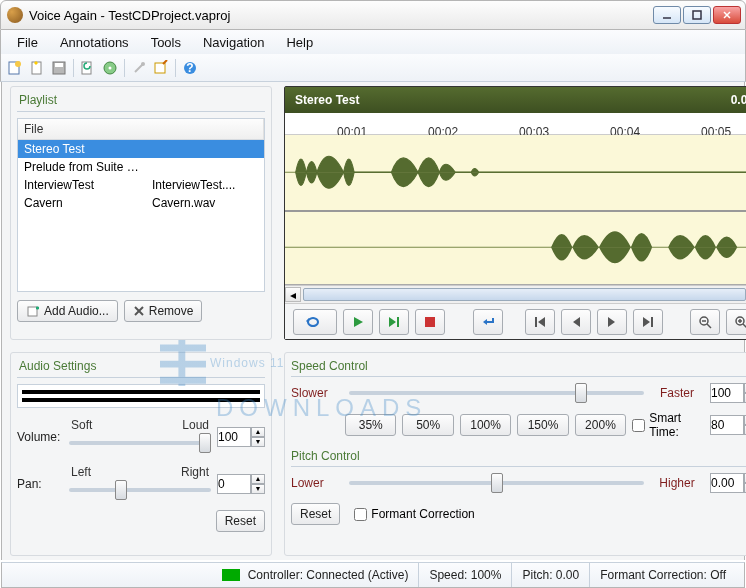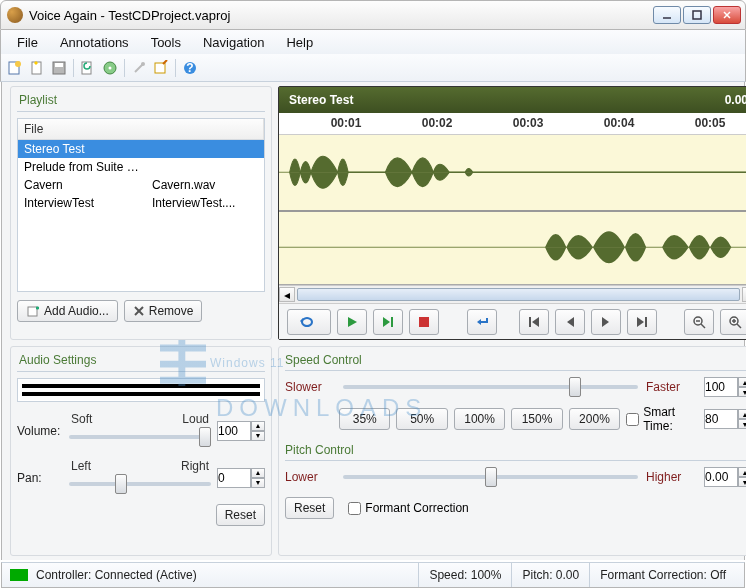--- a/index.html
+++ b/index.html
@@ -17,21 +17,21 @@
   
   .menubar { height: 24px; background: linear-gradient(#fbfcfe,#eef2f7); border-left:1px solid #b5b5b5; border-right:1px solid #b5b5b5; display:flex; align-items:center; padding: 0 6px; gap: 2px; }
   .menubar span { padding: 3px 10px; cursor:pointer; font-size:13px; color:#111; }
 
   
   .toolbar { height: 28px; background: linear-gradient(#fbfcfe,#eef2f7); border-left:1px solid #b5b5b5; border-right:1px solid #b5b5b5; display:flex; align-items:center; padding: 0 6px; gap: 6px; border-bottom:1px solid #c7d1dc; }
   .tb-icon { width:16px; height:16px; cursor:pointer; display:inline-flex; align-items:center; justify-content:center; }
   .tb-sep { width:1px; height:18px; background:#c7d1dc; }
 
   
-  .content { position:absolute; top:82px; left:1px; right:1px; bottom:28px; background:#f4f5f6; border-left:1px solid #b5b5b5; border-right:1px solid #b5b5b5; display:grid; grid-template-columns: 262px 1fr; grid-template-rows: 254px 1fr; gap:6px; padding:4px 8px 4px 8px; }
+  .content { position:absolute; top:82px; left:1px; right:1px; bottom:28px; background:#f4f5f6; border-left:1px solid #b5b5b5; border-right:1px solid #b5b5b5; display:grid; grid-template-columns: 262px 1fr; grid-template-rows: 254px 1fr; gap:12px; padding:4px 8px 4px 8px; }
 
   
   .group { border:1px solid #d7dbe0; border-radius:3px; background:#f4f5f6; padding:6px; position:relative; }
   .group-title { color:#4a7a36; font-size:12px; font-weight:400; padding:0 2px 4px 2px; border-bottom:1px solid #c7d1dc; margin-bottom:6px; }
 
   
   .playlist-list { height:174px; border:1px solid #c7d1dc; background:#fff; overflow:hidden; }
   .pl-header { display:flex; background:linear-gradient(#fdfdfd,#efefef); border-bottom:1px solid #d7dbe0; }
   .pl-header div { padding:3px 6px; font-size:12px; color:#333; border-right:1px solid #e0e0e0; }
   .pl-col-title { width: 128px; }
@@ -40,21 +40,21 @@
   .pl-row div { padding:2px 6px; font-size:12px; white-space:nowrap; overflow:hidden; text-overflow:ellipsis; }
   .pl-row.selected { background:#3a8de0; color:#fff; }
   .pl-btns { display:flex; gap:6px; margin-top:8px; }
   .btn { border:1px solid #a7acb2; background:linear-gradient(#fdfdfd,#e9eaec); border-radius:3px; padding:3px 8px; cursor:pointer; display:inline-flex; align-items:center; gap:4px; font-size:12px; color:#222; }
 
   
   .wave-panel { border:1px solid #333; border-radius:2px; padding:0; display:flex; flex-direction:column; background:#f4f5f6; }
   .wave-header { height:26px; background:linear-gradient(#556b2f,#3d4f21); color:#fff; display:flex; align-items:center; padding:0 10px; font-size:15px; font-weight:bold; }
   .wave-header .spacer { flex:1; }
   .ruler { height:22px; background:#fff; border-bottom:1px solid #ccc; position:relative; font-size:11px; color:#333; }
-  .ruler span { position:absolute; top:3px; transform:translateX(-50%);font-weight:bold; }
+  .ruler span { position:absolute; top:12px; transform:translateX(-50%); }
   .wave-area { flex:1; background:#fbf8d8; position:relative; border-bottom:1px solid #aaa; }
   .wave-split { position:absolute; left:0; right:0; top:50%; height:0; border-top:2px solid #999; }
   .wave-svg { position:absolute; left:0; right:0; }
   .scrollbar-h { height:18px; background:#f0f0f0; border-top:1px solid #ccc; position:relative; }
   .scrollbar-h .thumb { position:absolute; left:18px; right:18px; top:2px; bottom:2px; background:linear-gradient(#e6eef8,#c7d8ec); border:1px solid #9ab; border-radius:2px; }
   .scrollbar-h .arr { position:absolute; width:16px; top:1px; bottom:1px; background:linear-gradient(#fdfdfd,#e6e6e6); border:1px solid #bbb; display:flex; align-items:center; justify-content:center; }
   .transport { height:36px; border-top:1px solid #ccc; background:#f4f5f6; display:flex; align-items:center; padding:0 8px; gap:6px; }
   .tbtn { width:30px; height:26px; border:1px solid #a7acb2; background:linear-gradient(#fdfdfd,#e9eaec); border-radius:3px; display:flex; align-items:center; justify-content:center; cursor:pointer; }
   .tbtn-wide { width:44px; }
   .tgap { flex:1; }
@@ -76,28 +76,28 @@
   .spin input { width:34px; height:20px; border:1px solid #a7acb2; text-align:left; padding-right:3px; font-size:12px; }
   .spin .ar { width:14px; display:flex; flex-direction:column; }
   .spin .ar div { height:10px; border:1px solid #a7acb2; background:linear-gradient(#fdfdfd,#e9eaec); font-size:7px; display:flex; align-items:center; justify-content:center; cursor:pointer; }
   .reset-row { text-align:right; margin-top:8px; }
 
   
   .controls-panel { display:flex; flex-direction:column; gap:6px; }
   .sub-title { color:#4a7a36; font-size:12px; border-bottom:1px solid #c7d1dc; padding-bottom:3px; margin-bottom:6px; }
   .speed-row, .pitch-row { display:flex; align-items:center; gap:8px; }
   .end-lbl { width:50px; font-size:12px; color:#7f1d1d; }
-  .end-lbl.right { text-align:left; }
+  .end-lbl.right { text-align:center; }
   .preset-row { display:flex; align-items:center; gap:6px; margin:8px 0 4px 54px; }
   .preset-row .btn { width:56px; justify-content:center; }
   .chk { display:flex; align-items:center; gap:4px; font-size:12px; }
 
   
   .statusbar { position:absolute; left:1px; right:1px; bottom:0; height:26px; border:1px solid #b5b5b5; border-top:1px solid #c7d1dc; background:linear-gradient(#fbfcfe,#eef2f7); display:flex; align-items:center; padding:0 8px; font-size:12px; color:#222; }
-  .statusbar .cell { padding:0 10px; border-left:1px solid #c7d1dc; height:100%; display:flex; align-items:center; }
+  .statusbar .cell { padding:0 10px; border-left:1px solid #c7d1dc; height:100%; display:flex; align-items:center;justify-content:flex-end; }
   .statusbar .cell:first-child { border-left:none; padding-left:0; }
   .flag { width:18px; height:12px; background:#0a0; margin-right:8px; }
 
   
   .watermark { position:absolute; left:160px; top:340px; font-size:54px; font-weight:300; color:rgba(70,140,200,0.35); pointer-events:none; letter-spacing:1px; display:flex; align-items:center; gap:4px; }
   .watermark .wm-icon { width:46px; height:46px; position:relative; }
   .watermark .wm-icon::before { content:""; position:absolute; inset:0; background:
     linear-gradient(rgba(70,140,200,0.35),rgba(70,140,200,0.35)); clip-path: polygon(0 10%, 40% 10%, 40% 0, 55% 0, 55% 10%, 100% 10%, 100% 25%, 55% 25%, 55% 45%, 100% 45%, 100% 60%, 55% 60%, 55% 80%, 100% 80%, 100% 95%, 55% 95%, 55% 100%, 40% 100%, 40% 95%, 0 95%, 0 80%, 40% 80%, 40% 60%, 0 60%, 0 45%, 40% 45%, 40% 25%, 0 25%); }
   .watermark .sub { position:absolute; top:54px; left:56px; font-size:24px; letter-spacing:6px; color:rgba(70,140,200,0.35); }
 </style>
@@ -198,26 +198,26 @@
         <div class="pl-col-file">File</div>
       </div>
       <div id="pl-rows">
           <div class="pl-row selected">
             <div class="pl-col-title">Stereo Test</div>
           </div>
           <div class="pl-row">
             <div class="pl-col-title">Prelude from Suite No.1...</div>
           </div>
           <div class="pl-row">
+            <div class="pl-col-title">InterviewTest</div>
+            <div class="pl-col-file">InterviewTest....</div>
+          </div>
+          <div class="pl-row">
             <div class="pl-col-title">Cavern</div>
             <div class="pl-col-file">Cavern.wav</div>
-          </div>
-          <div class="pl-row">
-            <div class="pl-col-title">InterviewTest</div>
-            <div class="pl-col-file">InterviewTest....</div>
           </div>
         </div>
     </div>
     <div class="pl-btns">
       <div class="btn">
         <svg width="14" height="14">
             <rect x="2" y="3" width="9" height="9" fill="#fff" stroke="#888"></rect>
             <line x1="10" y1="4" x2="13" y2="4" stroke="#2a7" stroke-width="2"></line>
             <line x1="11.5" y1="2.5" x2="11.5" y2="5.5" stroke="#2a7" stroke-width="2"></line>
           </svg>

